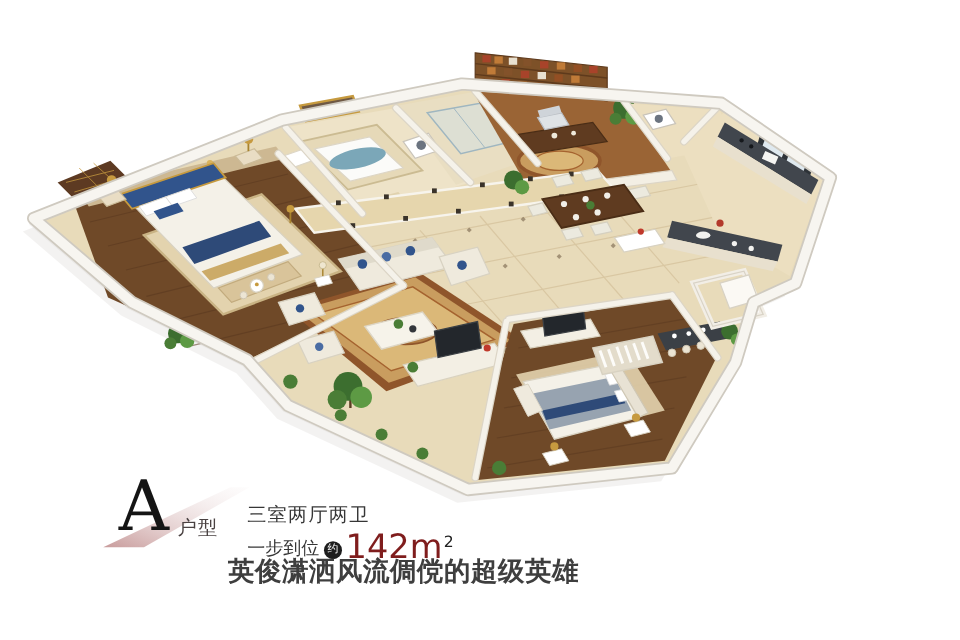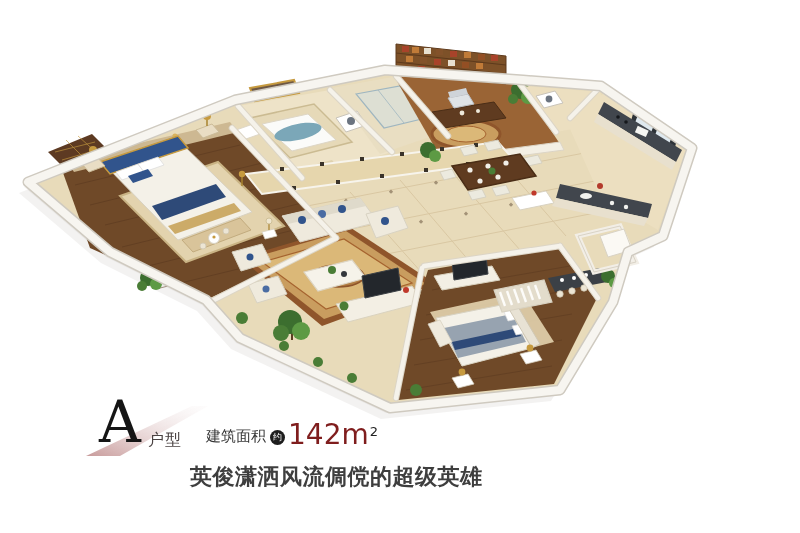--- a/index.html
+++ b/index.html
@@ -425,22 +425,23 @@
     <path d="M28,182 L235,100 L385,70 L523,80 L601,86 L692,148 L663,236 L628,252 L613,302 L560,390 L390,408 L240,338 L206,300 L110,252 Z" fill="none" stroke="#f7f5f0" stroke-width="8" stroke-linejoin="round"></path>
   </g>
 
   <polygon points="86,456 192,406 208,406 120,456" fill="url(#wedge)"></polygon>
 </svg>
 
 <div class="letter">A</div>
 <div class="letter-label">户型</div>
 
 <div class="specs">
+  <div class="specs-layout">三室两厅两卫</div>
   <div class="specs-area">
-    <span class="area-prefix">建筑面积</span>
+    <span class="area-prefix">一步到位</span>
     <span class="approx-badge">约</span>
     <span class="area-value">142m</span>
     <span class="area-sup">2</span>
   </div>
 </div>
 
 <div class="slogan">
   <div>英俊潇洒风流倜傥的超级英雄</div>
 </div>
 

